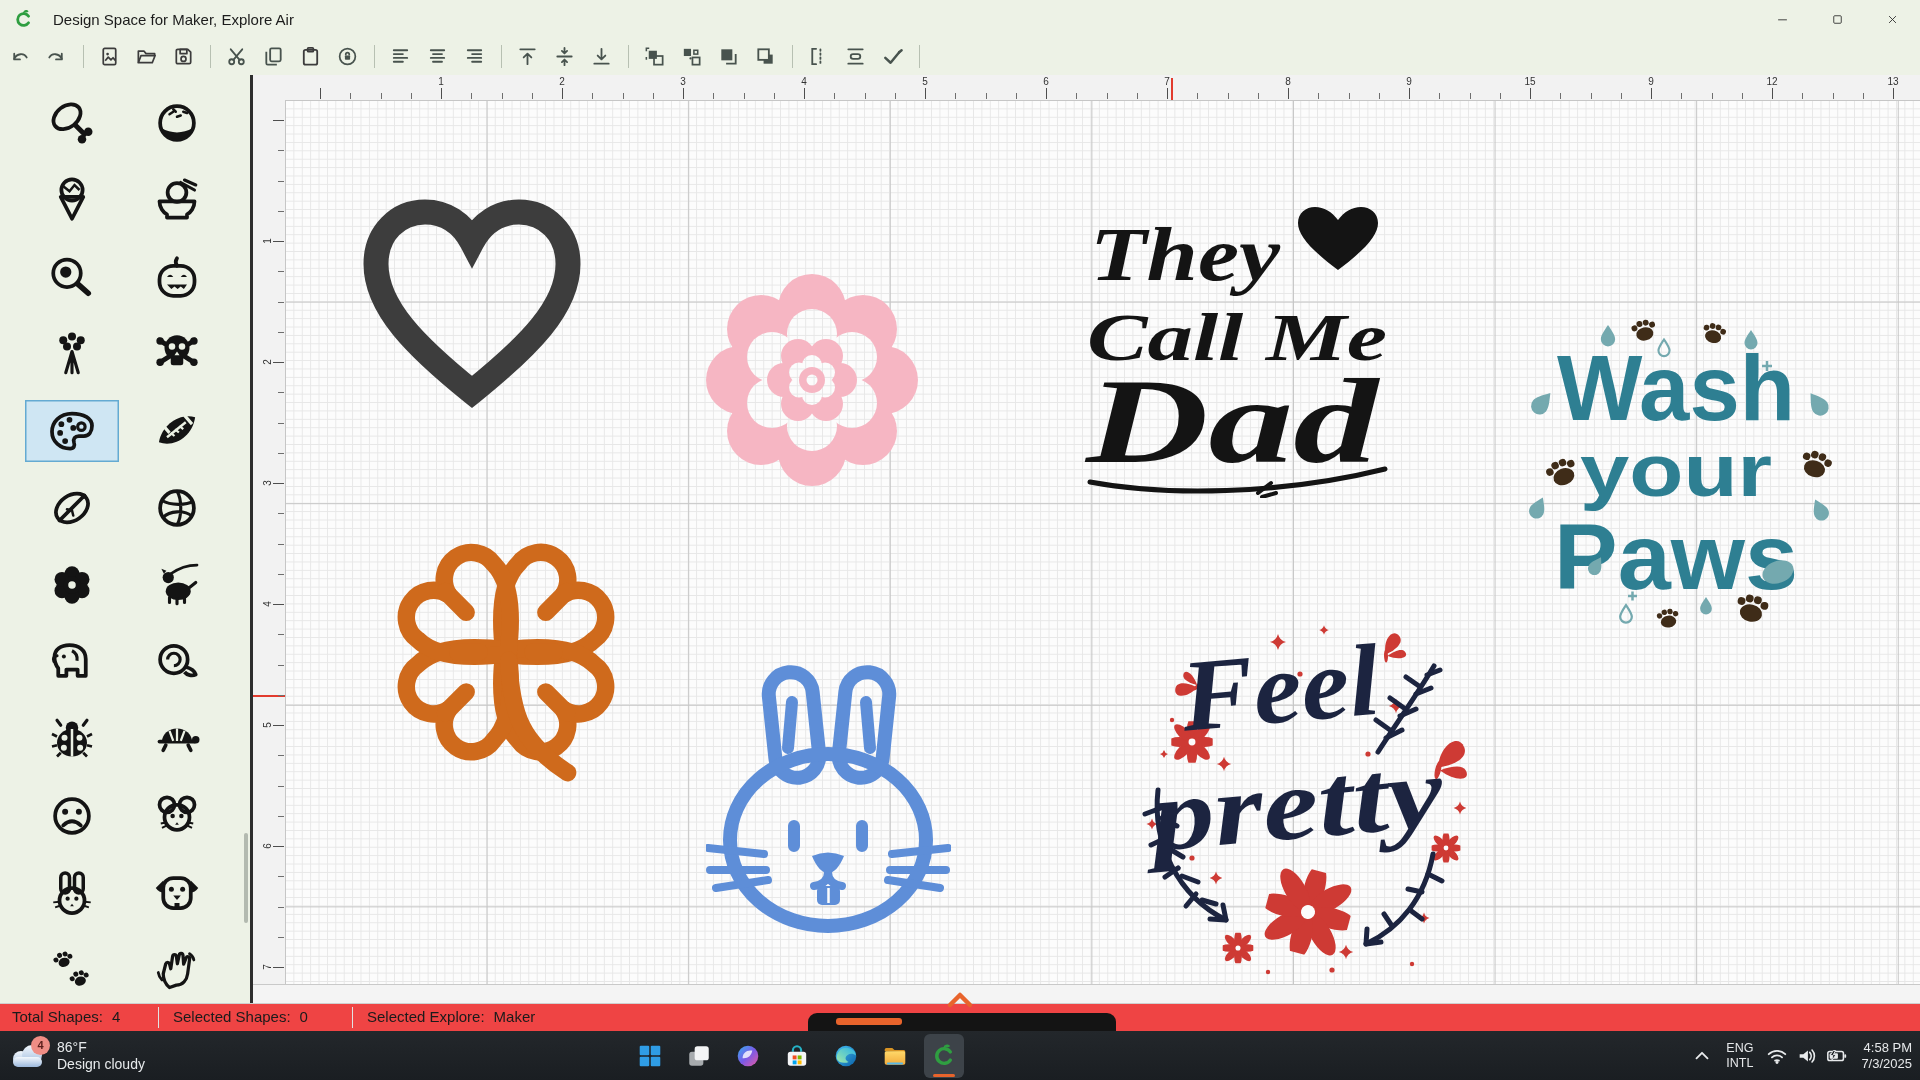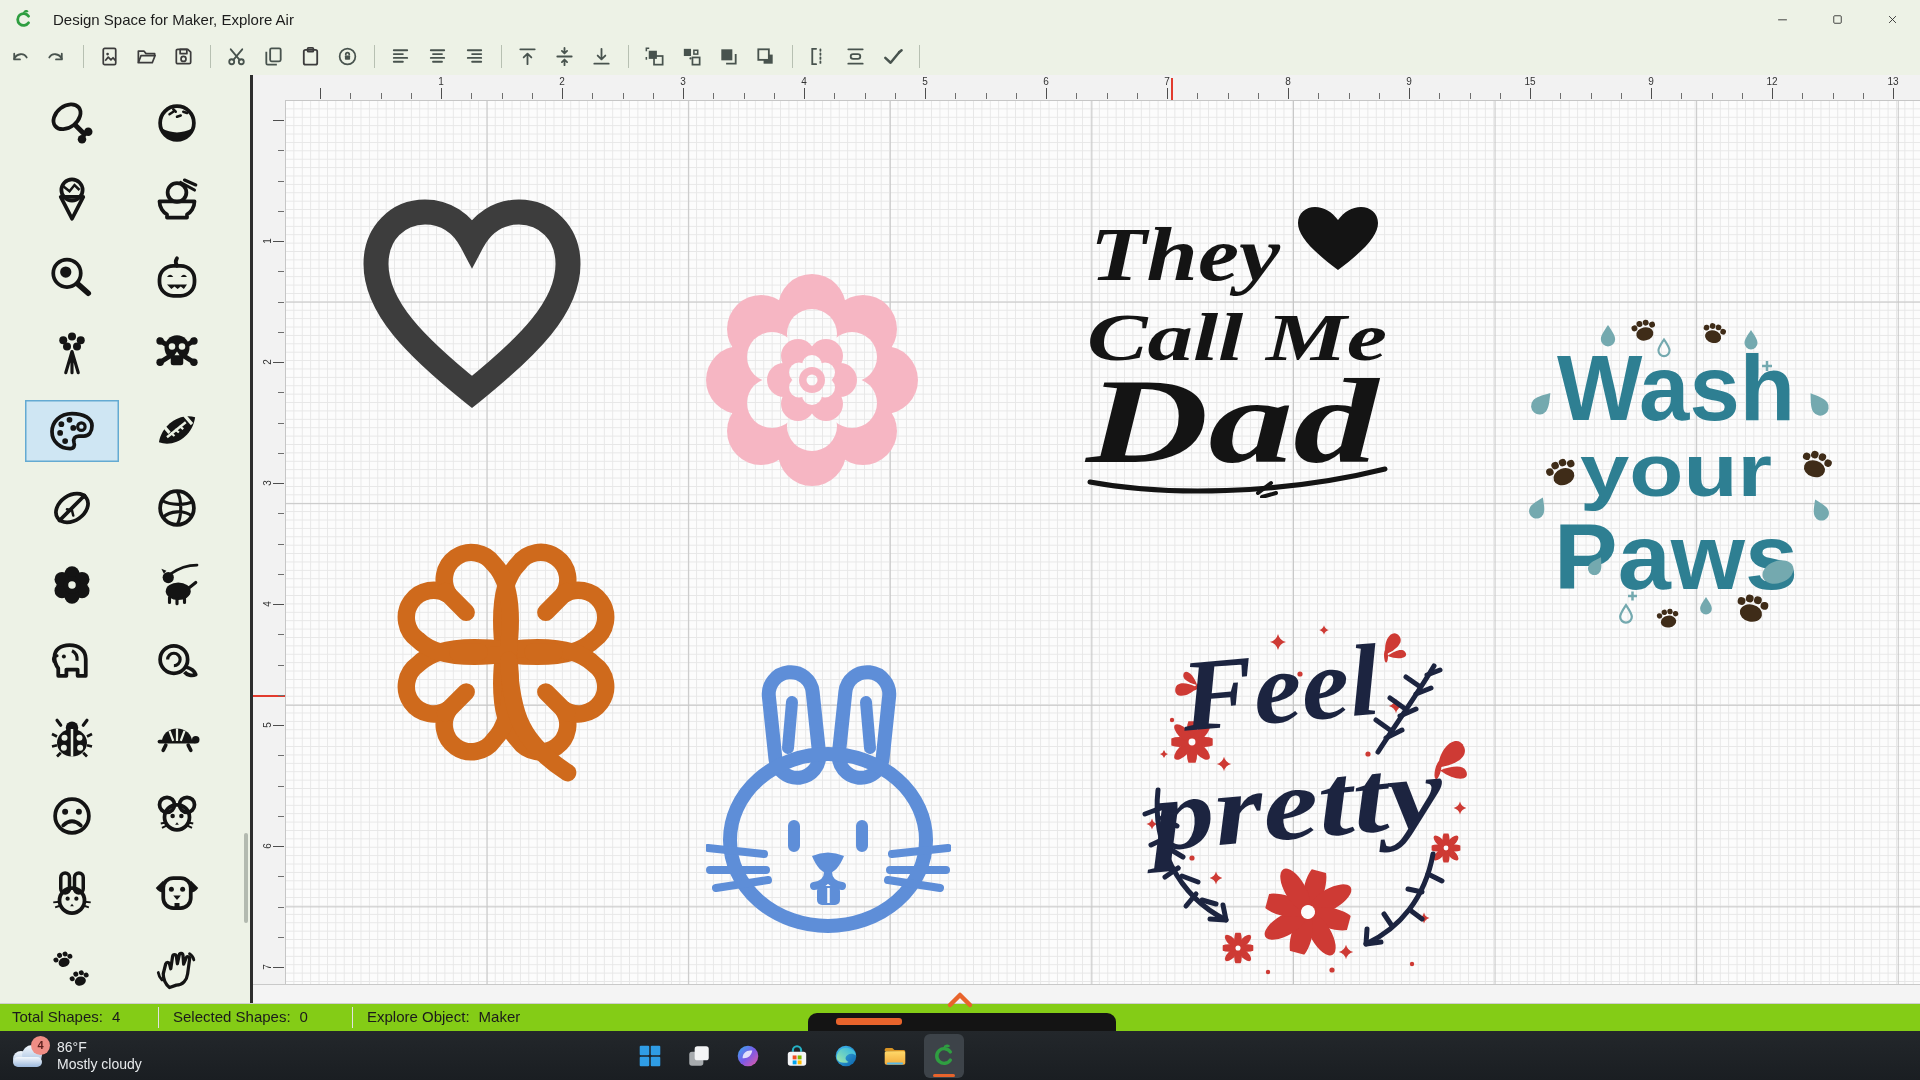--- a/index.html
+++ b/index.html
@@ -48,21 +48,21 @@
       linear-gradient(to right,#c6c6c6 1px,transparent 1px),
       linear-gradient(to bottom,#c6c6c6 1px,transparent 1px),
       linear-gradient(to right,#e7e7e7 1px,transparent 1px),
       linear-gradient(to bottom,#e7e7e7 1px,transparent 1px);
     background-size:201.6px 201.6px,201.6px 201.6px,8.4px 8.4px,8.4px 8.4px;}
   .canvas-bottom{position:absolute;left:0;right:0;bottom: 0;height:18px;background:#f4f4f4;border-top:1px solid #c9c9c9;}
   .design{position:absolute;}
   .script{font-family:"Liberation Serif",serif;font-style:italic;font-weight:700;}
   .marker{font-family:"Liberation Sans",sans-serif;font-weight:700;}
   
-  .statusbar{position:absolute;left:0;top:1003px;width:1920px;height:28px;background:#84cc16;
+  .statusbar{position:absolute;left:0;top:1003px;width:1920px;height:28px;background:#ef4444;
              border-top:1px solid #cfcfcf;font-size:15px;color:#1b1b1b;}
   .status-item{position:absolute;top:4px;display:flex;gap:9px;}
   .status-div{position:absolute;top:3px;width:1px;height:21px;background:#e2e2e2;}
   
   .peek-chevron{position:absolute;left:946px;top:991px;width:28px;height:18px;z-index:6;}
   .peek-pill{position:absolute;left:808px;top:1013px;width:308px;height:19px;background:#141414;
              border-radius:9px 9px 0 0;z-index:7;}
   .peek-pill .bar{position:absolute;left:28px;top:5px;width:66px;height:7px;border-radius:3px;}
   
   .taskbar{position:absolute;left:0;top:1031px;width:1920px;height:49px;
@@ -1109,21 +1109,21 @@
     <span>Total Shapes:</span>
     <span>4</span>
   </div>
   <div class="status-div" style="left:158px;"></div>
   <div class="status-item" style="left:173px;">
     <span>Selected Shapes:</span>
     <span>0</span>
   </div>
   <div class="status-div" style="left:352px;"></div>
   <div class="status-item" style="left:367px;">
-    <span>Explore Object:</span>
+    <span>Selected Explore:</span>
     <span>Maker</span>
   </div>
 </div>
 
 <svg class="peek-chevron" viewBox="0 0 28 18">
   <path d="M4,14 L14,4 L24,14" fill="none" stroke-width="4.5" stroke-linecap="round" stroke-linejoin="round" stroke="#e8642c"></path>
 </svg>
 <div class="peek-pill">
   <div class="bar" style="background:#e8642c;"></div>
 </div>
@@ -1133,21 +1133,21 @@
     <div class="cloudwrap">
       <svg width="40" height="32" viewBox="0 0 40 32">
         <circle cx="13" cy="19" r="8" fill="url(#gcloud)"></circle>
           <circle cx="24" cy="15" r="10" fill="url(#gcloud)"></circle>
           <rect x="5" y="17" width="29" height="10" rx="5" fill="url(#gcloud)"></rect>
       </svg>
       <div class="badge">4</div>
     </div>
     <div class="wtxt">
       <div>86°F</div>
-      <div>Mostly cloudy</div>
+      <div>Design cloudy</div>
     </div>
   </div>
 
   <div class="tb-center">
       <button class="tb-app">
         <svg viewBox="0 0 24 24">
           <use href="#app-start"></use>
         </svg>
       </button>
       <button class="tb-app">
@@ -1175,13 +1175,37 @@
           <use href="#app-file-explorer"></use>
         </svg>
       </button>
       <button class="tb-app active">
         <svg viewBox="0 0 24 24">
           <use href="#app-cricut"></use>
         </svg>
       </button>
     </div>
 
+  <div class="tray">
+    <svg viewBox="0 0 24 24">
+        <use href="#tray-chevron"></use>
+      </svg>
+    <div class="lang">
+      <div>ENG</div>
+      <div>INTL</div>
+    </div>
+    <div class="tray-icons">
+      <svg viewBox="0 0 24 24">
+          <use href="#tray-wifi"></use>
+        </svg>
+      <svg viewBox="0 0 24 24">
+          <use href="#tray-volume"></use>
+        </svg>
+      <svg viewBox="0 0 24 24">
+          <use href="#tray-battery"></use>
+        </svg>
+    </div>
+    <div class="clock">
+      <div>4:58 PM</div>
+      <div>7/3/2025</div>
+    </div>
+  </div>
 </div>
 
 </body></html>

